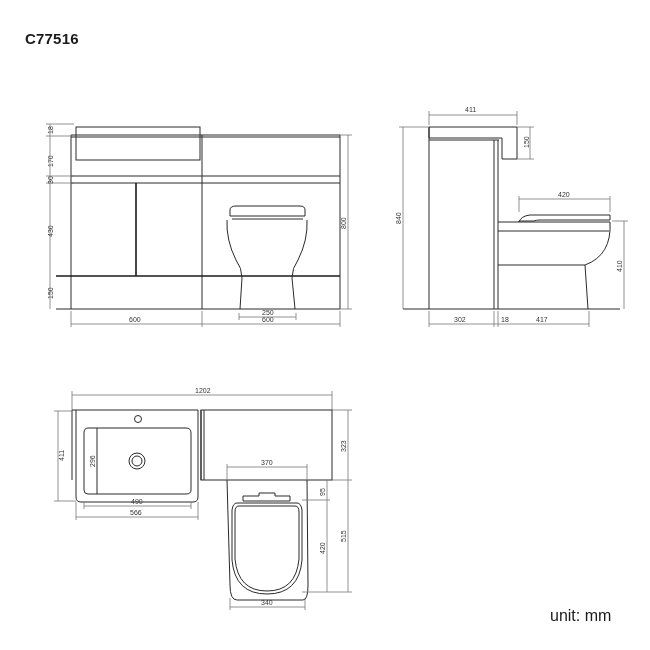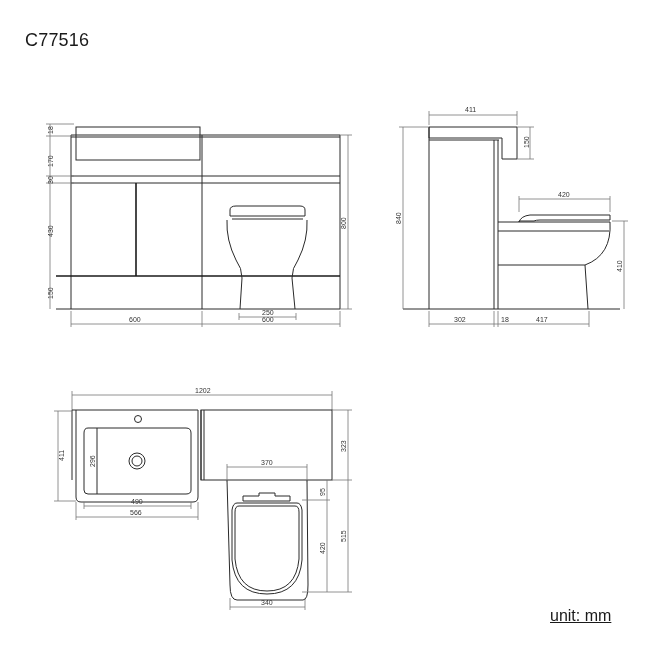--- a/index.html
+++ b/index.html
@@ -1,18 +1,18 @@
 <!DOCTYPE html>
 <html><head>
 <meta charset="utf-8">
 <style>
   html, body { margin: 0; padding: 0; background: #ffffff; }
   body { width: 650px; height: 650px; position: relative; overflow: hidden; font-family: "Liberation Sans", sans-serif; }
-  .code { position: absolute; left: 25px; top: 30px; font-size: 18px; color: #1a1a1a; letter-spacing: 0.2px; }
-  .unit { position: absolute; left: 550px; top: 607px; font-size: 16px; color: #1a1a1a; text-decoration: underline; }
+  .code { position: absolute; left: 25px; top: 30px; font-size: 15px; color: #1a1a1a; letter-spacing: 0.2px; font-weight: bold; }
+  .unit { position: absolute; left: 550px; top: 607px; font-size: 16px; color: #1a1a1a; }
   svg { position: absolute; left: 0; top: 0; }
   .ln { stroke: #2a2a2a; stroke-width: 1; fill: none; }
   .th { stroke: #1a1a1a; stroke-width: 1.6; fill: none; }
   .dim { stroke: #777; stroke-width: 0.8; fill: none; }
   .dt { font-family: "Liberation Sans", sans-serif; font-size: 7px; fill: #333; }
 </style>
 </head>
 <body>
 
 <div class="code">C77516</div>

